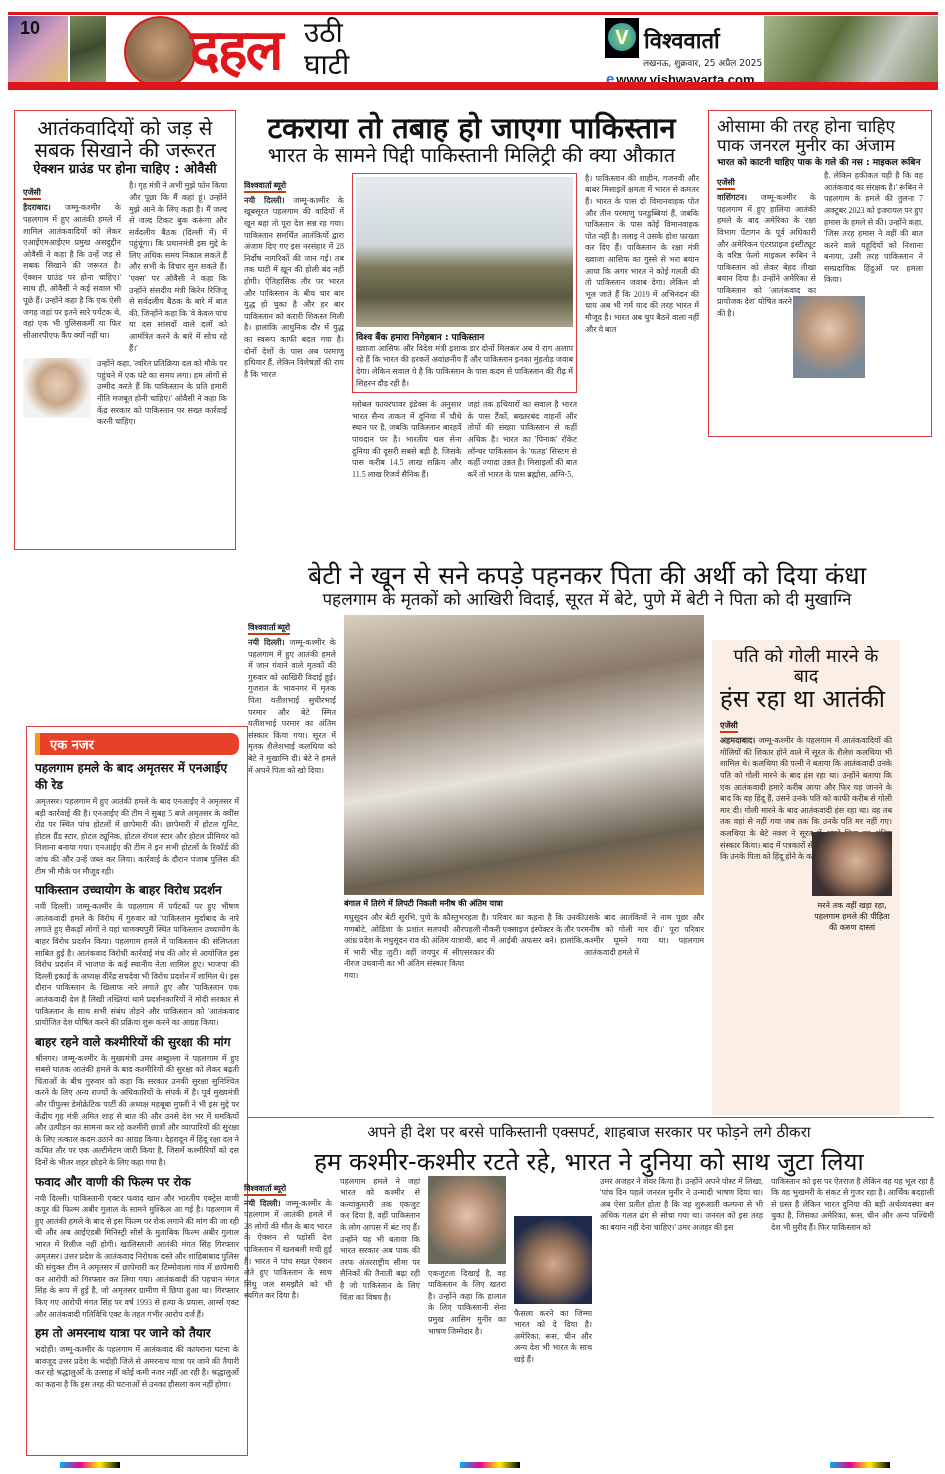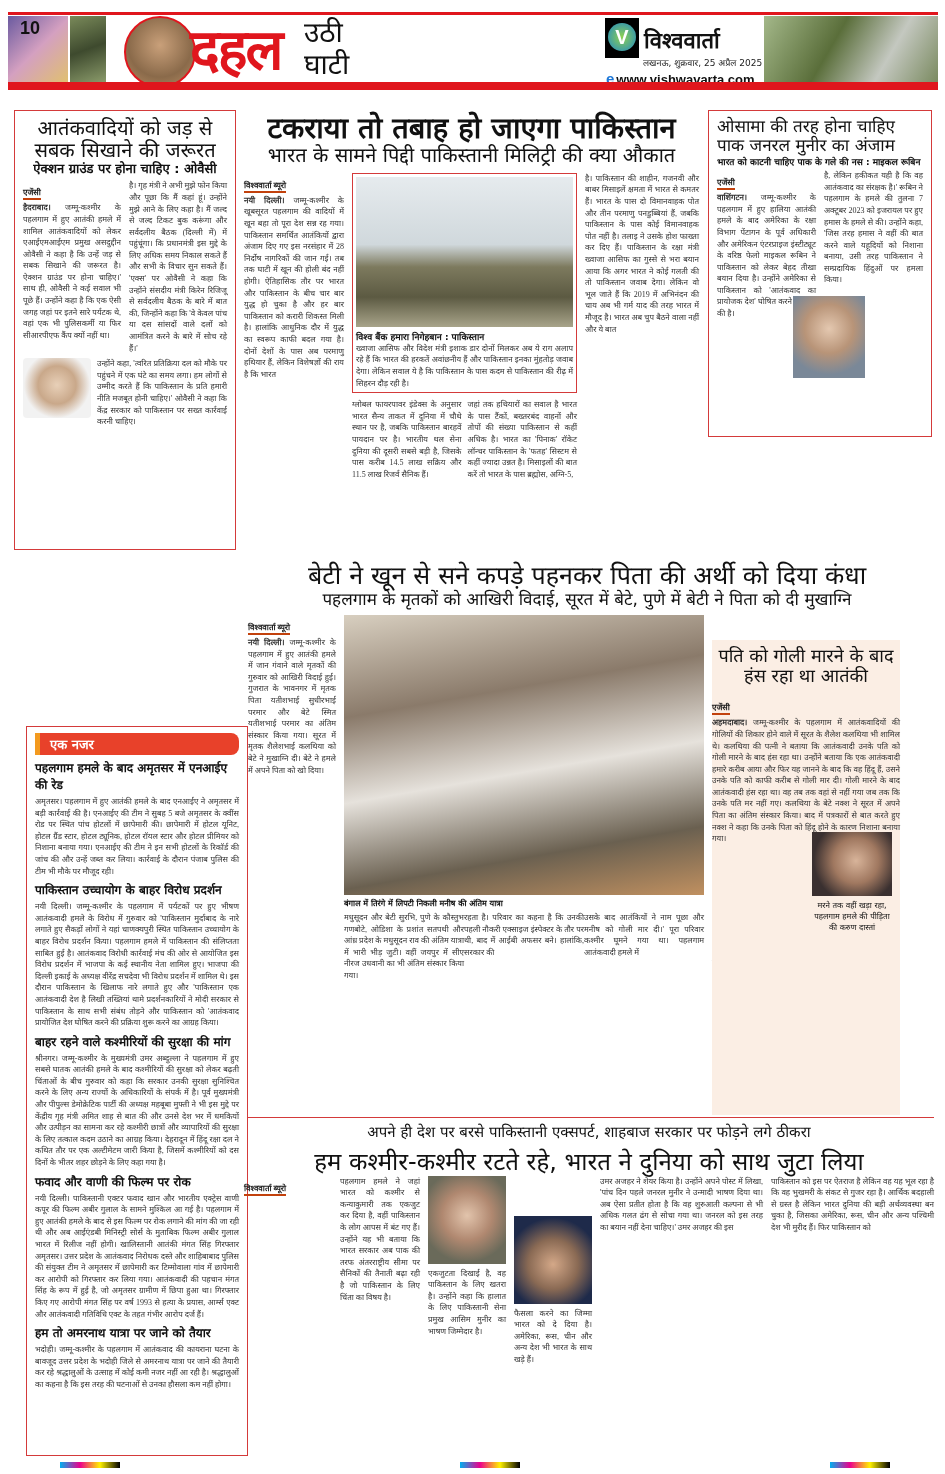--- a/index.html
+++ b/index.html
@@ -124,23 +124,23 @@
       <div style="display:flex;gap:0;margin-top:4px;">
         <div class="body-text" style="flex:1;">मधुसूदन और बेटी सुरभि, पुणे के कौस्तुभ गणबोटे, ओडिशा के प्रशांत सतपथी और आंध्र प्रदेश के मधुसूदन राव की अंतिम यात्रा में भारी भीड़ जुटी। वहीं जयपुर में सीए नीरज उधवानी का भी अंतिम संस्कार किया गया।</div>
         <div class="body-text" style="flex:1;">रहता है। परिवार का कहना है कि उनकी पहली नौकरी एक्साइज इंस्पेक्टर के तौर पर थी, बाद में आईबी अफसर बने। हालांकि, सरकार की</div>
         <div class="body-text" style="flex:1;">उसके बाद आतंकियों ने नाम पूछा और मनीष को गोली मार दी।' पूरा परिवार कश्मीर घूमने गया था। पहलगाम आतंकवादी हमले में</div>
       </div>
     </div>
     <div class="body-text" style="width:100px;margin-top:330px;">की इस घड़ी में पूरा शहर शोक में डूबा हुआ है। मृतकों के रिश्तेदार और हजारों अन्य लोग अंतिम संस्कार में शामिल हुए। पेरी से एमआर 26 वर्षीय</div>
   </div>
 </div>
 
-<div class="abs" style="left:712px;top:640px;width:188px;height:475px;background:#fbeee4;padding:6px 0;">
+<div class="abs" style="left:712px;top:640px;width:188px;height:475px;background:#fbeee4;padding:6px 8px;">
   <div class="hl" style="font-size:18px;text-align:center;">पति को गोली मारने के बाद</div>
-  <div class="hl" style="font-size:18px;text-align:center;margin-bottom:9px;">हंस रहा था आतंकी</div>
+  <div class="hl" style="font-size:24px;text-align:left;margin-bottom:0;">हंस रहा था आतंकी</div>
   <div class="byline">एजेंसी</div>
   <div class="body-text"><b>अहमदाबाद।</b> <span>जम्मू-कश्मीर के पहलगाम में आतंकवादियों की गोलियों की शिकार होने वाले में सूरत के शैलेश कलथिया भी शामिल थे। कलथिया की पत्नी ने बताया कि आतंकवादी उनके पति को गोली मारने के बाद हंस रहा था। उन्होंने बताया कि एक आतंकवादी हमारे करीब आया और फिर यह जानने के बाद कि वह हिंदू हैं, उसने उनके पति को काफी करीब से गोली मार दी। गोली मारने के बाद आतंकवादी हंस रहा था। वह तब तक वहां से नहीं गया जब तक कि उनके पति मर नहीं गए। कलथिया के बेटे नक्श ने सूरत में अपने पिता का अंतिम संस्कार किया। बाद में पत्रकारों से बात करते हुए नक्श ने कहा कि उनके पिता को हिंदू होने के कारण निशाना बनाया गया।</span></div>
   <div style="position:absolute;right:8px;top:192px;width:80px;">
     <div class="img" style="height:64px;background:radial-gradient(circle at 55% 45%,#d8b49a,#a07860 40%,#3a3030 75%);"></div>
     <div class="caption" style="font-weight:normal;font-size:8px;text-align:center;margin-top:3px;">मरने तक वहीं खड़ा रहा,</div>
     <div class="caption" style="font-weight:normal;font-size:8px;text-align:center;">पहलगाम हमले की पीड़िता</div>
     <div class="caption" style="font-weight:normal;font-size:8px;text-align:center;">की करुण दास्तां</div>
   </div>
 </div>
 
@@ -157,20 +157,21 @@
   <div class="sub-hl">हम तो अमरनाथ यात्रा पर जाने को तैयार</div>
   <div class="body-text">भदोही। जम्मू-कश्मीर के पहलगाम में आतंकवाद की कायराना घटना के बावजूद उत्तर प्रदेश के भदोही जिले से अमरनाथ यात्रा पर जाने की तैयारी कर रहे श्रद्धालुओं के उत्साह में कोई कमी नजर नहीं आ रही है। श्रद्धालुओं का कहना है कि इस तरह की घटनाओं से उनका हौसला कम नहीं होगा।</div>
 </div>
 
 <div class="abs" style="left:244px;top:1124px;width:690px;height:330px;">
   <div class="hl" style="font-size:15px;text-align:center;margin-bottom:8px;">अपने ही देश पर बरसे पाकिस्तानी एक्सपर्ट, शाहबाज सरकार पर फोड़ने लगे ठीकरा</div>
   <div class="hl" style="font-size:24px;text-align:center;">हम कश्मीर-कश्मीर रटते रहे, भारत ने दुनिया को साथ जुटा लिया</div>
   <div style="display:flex;gap:8px;">
     <div style="width:88px;">
       <div class="byline">विश्ववार्ता ब्यूरो</div>
+      <div class="body-text"><b>नयी दिल्ली।</b> <span>जम्मू-कश्मीर के पहलगाम में आतंकी हमले में 28 लोगों की मौत के बाद भारत के ऐक्शन से पड़ोसी देश पाकिस्तान में खलबली मची हुई है। भारत ने पांच सख्त ऐक्शन लेते हुए पाकिस्तान के साथ सिंधु जल समझौते को भी स्थगित कर दिया है।</span></div>
     </div>
     <div class="body-text" style="width:80px;">पहलगाम हमले ने जहां भारत को कश्मीर से कन्याकुमारी तक एकजुट कर दिया है, वहीं पाकिस्तान के लोग आपस में बंट गए हैं। उन्होंने यह भी बताया कि भारत सरकार अब पाक की तरफ अंतरराष्ट्रीय सीमा पर सैनिकों की तैनाती बढ़ा रही है जो पाकिस्तान के लिए चिंता का विषय है।</div>
     <div style="width:78px;">
       <div class="img" style="height:88px;background:radial-gradient(circle at 50% 45%,#e2c4ac,#b08870 40%,#6a6a5a 75%);"></div>
       <div class="body-text" style="margin-top:4px;">एकजुटता दिखाई है, वह पाकिस्तान के लिए खतरा है। उन्होंने कहा कि हालात के लिए पाकिस्तानी सेना प्रमुख आसिम मुनीर का भाषण जिम्मेदार है।</div>
     </div>
     <div style="width:78px;margin-top:40px;">
       <div class="img" style="height:88px;background:radial-gradient(circle at 50% 55%,#d4a888,#8a6a54 40%,#1e2a4a 75%);"></div>
       <div class="body-text" style="margin-top:4px;">फैसला करने का जिम्मा भारत को दे दिया है। अमेरिका, रूस, चीन और अन्य देश भी भारत के साथ खड़े हैं।</div>
     </div>

